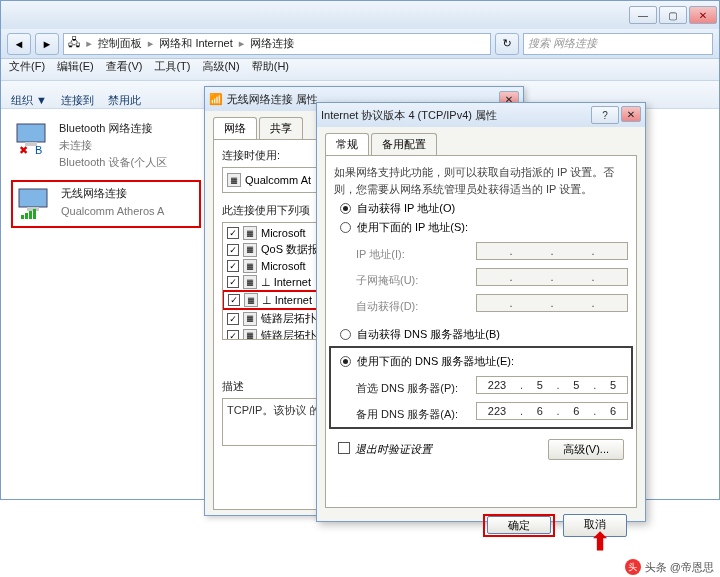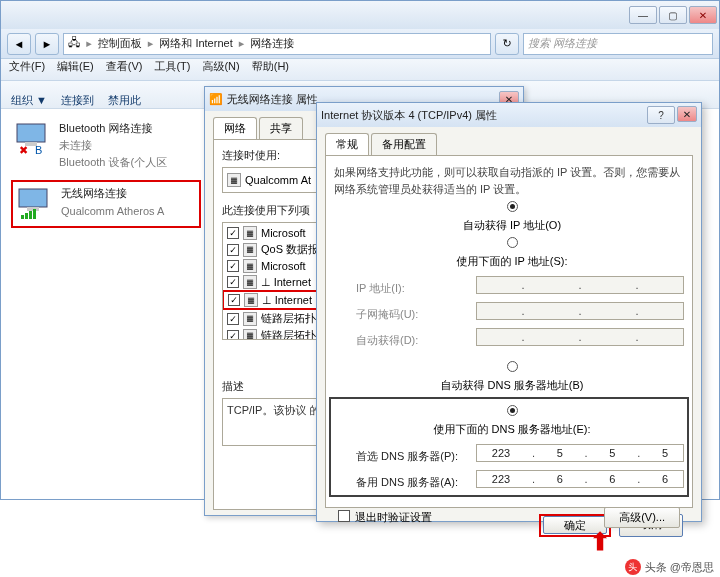--- a/index.html
+++ b/index.html
@@ -46,35 +46,35 @@
 .itemrow { display: flex; align-items: center; gap: 4px; padding: 1px 4px; }
 .itemrow.hl { border: 2px solid #d00; margin: 0 -1px; }
 .chk { width: 12px; height: 12px; border: 1px solid #555; background: #fff; display: inline-flex; align-items: center; justify-content: center; font-size: 9px; }
 .mini-icon { width: 14px; height: 14px; display: inline-flex; align-items: center; justify-content: center; border: 1px solid #999; background: #eee; font-size: 8px; }
 .btnrow { display: flex; gap: 6px; margin-top: 8px; justify-content: center; }
 .wbtn { padding: 2px 12px; border: 1px solid #aca899; background: linear-gradient(#fefefe, #e6e6e0); border-radius: 2px; cursor: pointer; color: #888; }
 .desc { margin-top: 10px; }
 .descbox { border: 1px solid #aca899; background: #fff; height: 48px; padding: 4px; margin-top: 4px; color: #333; line-height: 1.4; }
 
 
-.dlg2 { position: absolute; top: 102px; left: 316px; width: 386px; height: 420px; background: #ece9d8; border: 1px solid #7a9ec9; box-shadow: 3px 3px 8px rgba(0,0,0,.25); }
+.dlg2 { position: absolute; top: 102px; left: 316px; width: 330px; height: 420px; background: #ece9d8; border: 1px solid #7a9ec9; box-shadow: 3px 3px 8px rgba(0,0,0,.25); }
 .dlg2 .tabpane { height: 352px; position: relative; }
 .info-text { color: #444; line-height: 1.5; margin-bottom: 0; }
-.radio-row { display: flex; align-items: center; gap: 6px; margin: 4px 0 4px 6px; flex-direction: column; }
+.radio-row { display: flex; align-items: center; gap: 6px; margin: 4px 0 4px 6px; }
 .radio { width: 11px; height: 11px; border-radius: 50%; border: 1px solid #555; display: inline-flex; align-items: center; justify-content: center; }
 .radio.sel::after { content: ""; width: 5px; height: 5px; background: #222; border-radius: 50%; }
 .field-row { display: flex; align-items: center; margin: 3px 0 3px 22px; }
 .field-row .fl { width: 120px; color: #888; margin-top: 8px; }
 .field-row .fl.on { color: #222; }
 .ipbox { flex: 1; height: 18px; border: 1px solid #aca899; background: #fff; display: flex; align-items: center; justify-content: space-around; padding: 0 4px; font-family: monospace; color: #222; }
 .ipbox.dis { color: #bbb; background: #f4f4f0; }
 .ipbox span.dot { color: #444; }
 .group-hl { border: 2px solid #404040; padding: 2px 3px; margin: 2px -5px; }
 .bottom-row { display: flex; align-items: center; justify-content: space-between; margin-top: 10px; padding: 0 4px; }
-.chklabel { display: flex; gap: 5px; }
+.chklabel { display: flex; gap: 5px; font-style: italic; }
 .advbtn { padding: 2px 14px; border: 1px solid #aca899; background: linear-gradient(#fefefe, #e6e6e0); border-radius: 2px; cursor: pointer; }
 .dlg-footer { display: flex; justify-content: flex-end; gap: 8px; padding: 6px 10px; }
 .okbtn { padding: 2px 20px; border: 1px solid #5a7db3; background: linear-gradient(#fefefe, #e6e6e0); border-radius: 2px; cursor: pointer; }
 .okhl { border: 2px solid #d00; display: inline-block; padding: 2px; }
 .ok-arrow { position: absolute; top: 528px; left: 590px; color: #d00; font-size: 24px; font-weight: bold; }
 
 
 .watermark { position: absolute; bottom: 2px; right: 6px; font-size: 11px; color: #555; display: flex; align-items: center; gap: 4px; }
 .wm-icon { width: 16px; height: 16px; border-radius: 50%; background: #e33; color: #fff; display: inline-flex; align-items: center; justify-content: center; font-size: 9px; }
 </style>

